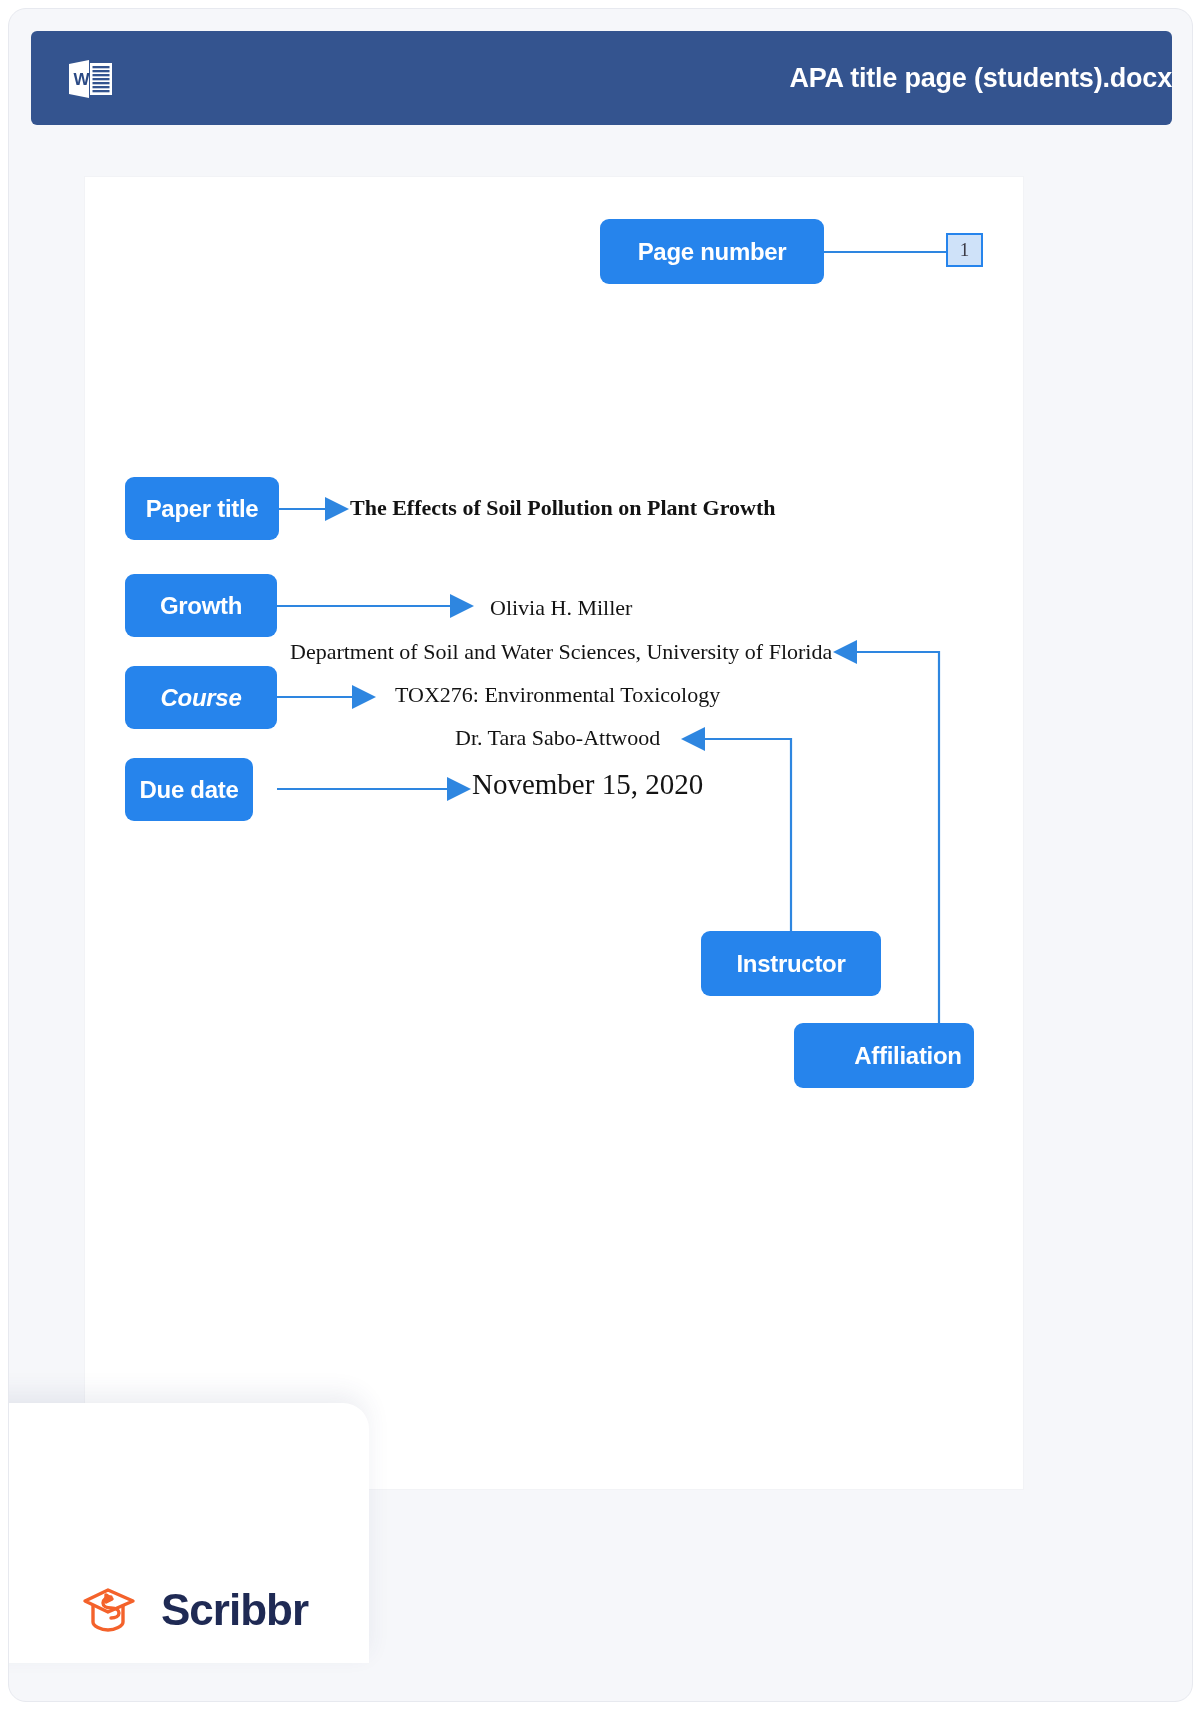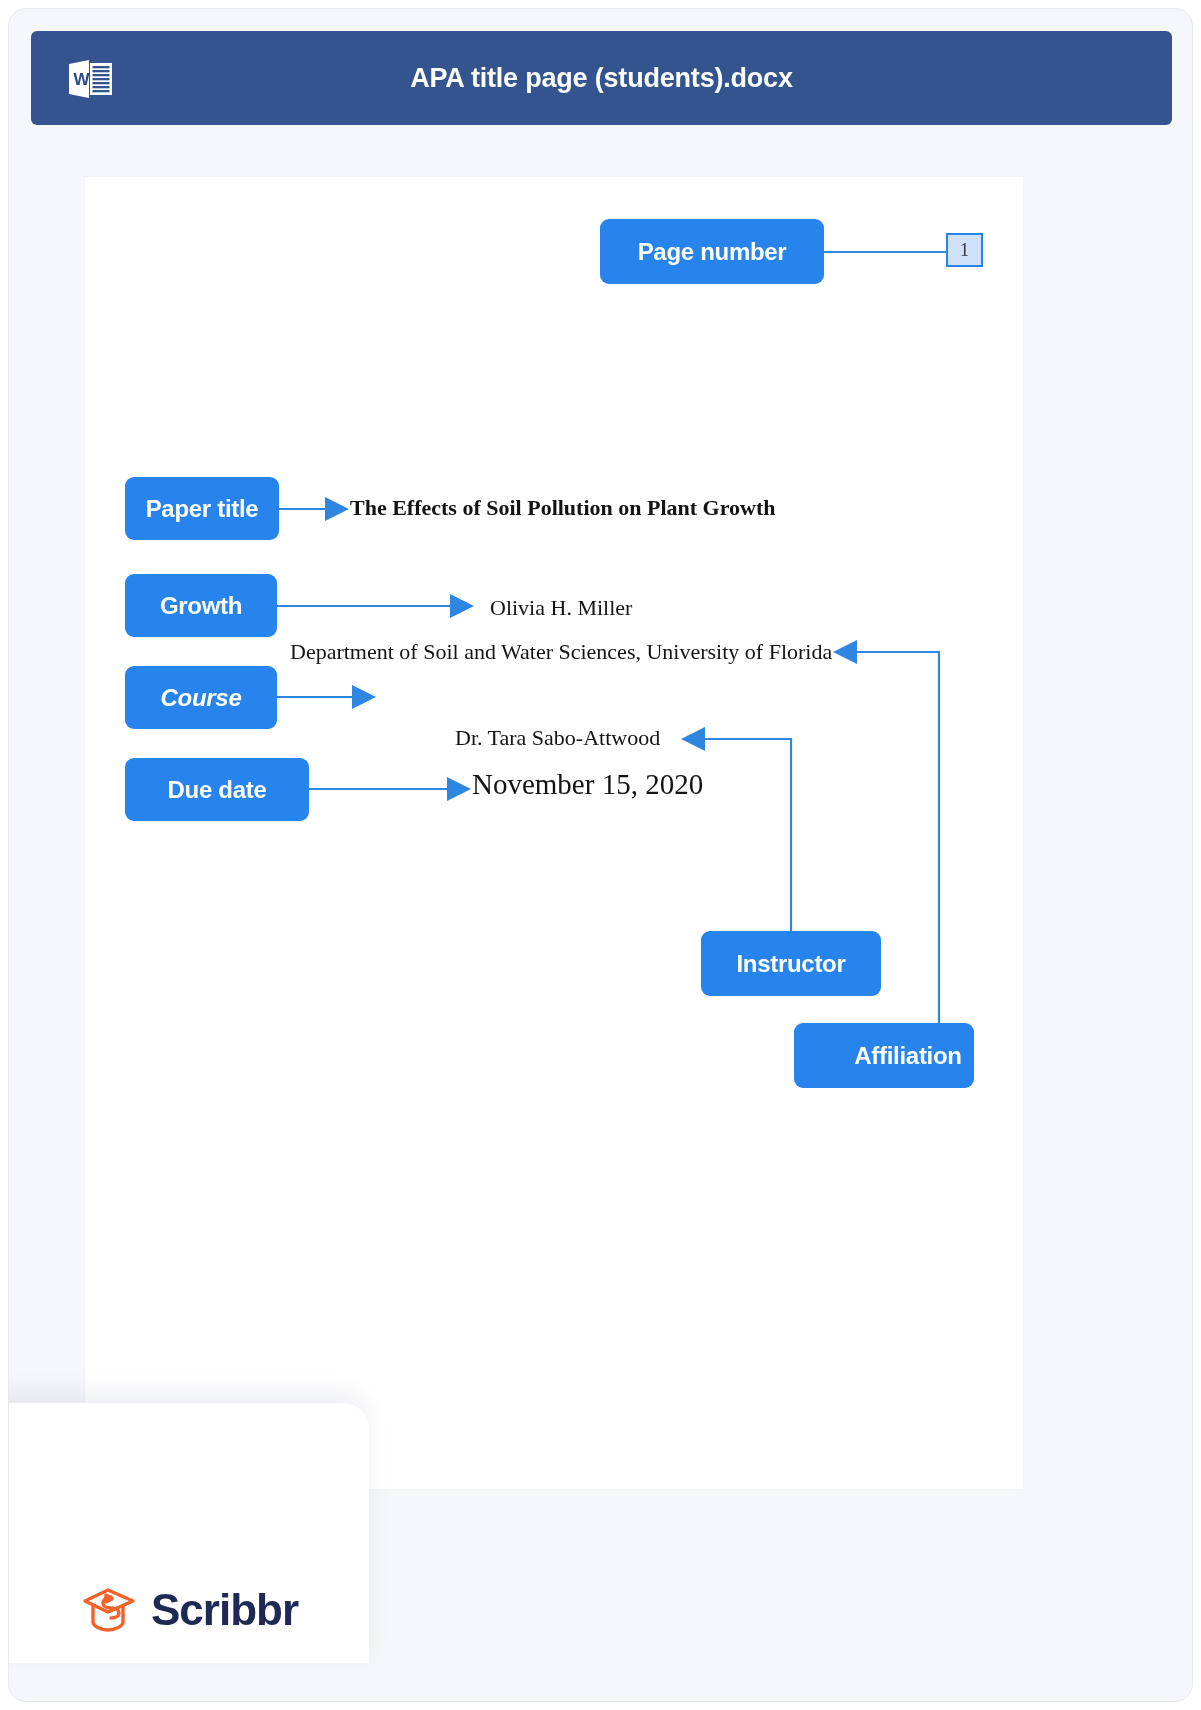--- a/index.html
+++ b/index.html
@@ -42,21 +42,21 @@
   }
   #word-icon {
     position: absolute;
     left: 36px;
     top: 26px;
     width: 48px;
     height: 44px;
   }
   #title-bar-title {
     width: 100%;
-    text-align: center;
+    text-align: right;
     color: #ffffff;
     font-size: 27px;
     font-weight: bold;
     letter-spacing: -0.2px;
     font-family: "Liberation Sans", sans-serif;
   }
 
   
   #doc-page {
     position: absolute;
@@ -78,21 +78,21 @@
     background: #ffffff;
     border-top-right-radius: 26px;
     box-shadow: -2px -10px 24px rgba(60,70,110,0.09);
   }
   #logo-wrap {
     position: absolute;
     left: 72px;
     top: 1576px;
     display: flex;
     align-items: center;
-    gap: 14px;
+    gap: 24px;
   }
   #logo-text {
     font-size: 44px;
     font-weight: bold;
     color: #1f2a54;
     letter-spacing: -1px;
     font-family: "Liberation Sans", sans-serif;
   }
 
   
@@ -108,21 +108,21 @@
     align-items: center;
     justify-content: center;
     font-family: "Liberation Sans", sans-serif;
     box-sizing: border-box;
   }
 
   #anno-page-number { left: 591px; top: 210px;  width: 224px; height: 65px; }
   #anno-paper-title { left: 116px; top: 468px;  width: 154px; height: 63px; }
   #anno-author      { left: 116px; top: 565px;  width: 152px; height: 63px; }
   #anno-course      { left: 116px; top: 657px;  width: 152px; height: 63px; font-style: italic; }
-  #anno-due-date    { left: 116px; top: 749px;  width: 184px; height: 63px; }
+  #anno-due-date    { left: 116px; top: 749px;  width: 128px; height: 63px; }
   #anno-instructor  { left: 692px; top: 922px;  width: 180px; height: 65px; }
   #anno-affiliation { left: 785px; top: 1014px; width: 180px; height: 65px; padding-left: 48px; }
 
   
   #page-number-chip {
     position: absolute;
     left: 937px;
     top: 224px;
     width: 37px;
     height: 34px;
@@ -186,20 +186,21 @@
     <div id="title-bar-title">APA title page (students).docx</div>
   </div>
 
   <div id="doc-page"></div>
 
   <div id="page-number-chip">1</div>
 
   <div class="doc-text" id="doc-title">The Effects of Soil Pollution on Plant Growth</div>
   <div class="doc-text" id="doc-author">Olivia H. Miller</div>
   <div class="doc-text" id="doc-affiliation">Department of Soil and Water Sciences, University of Florida</div>
+  <div class="doc-text" id="doc-course">TOX276: Environmental Toxicology</div>
   <div class="doc-text" id="doc-instructor">Dr. Tara Sabo-Attwood</div>
   <div class="doc-text" id="doc-due-date">November 15, 2020</div>
 
   <svg id="connectors" viewBox="0 0 1185 1694" xmlns="http://www.w3.org/2000/svg">
     <g stroke="#2e86e0" stroke-width="2.2" fill="none">
 
       <line x1="815" y1="243" x2="937" y2="243"></line>
 
       <line x1="270" y1="500" x2="318" y2="500"></line>
 

